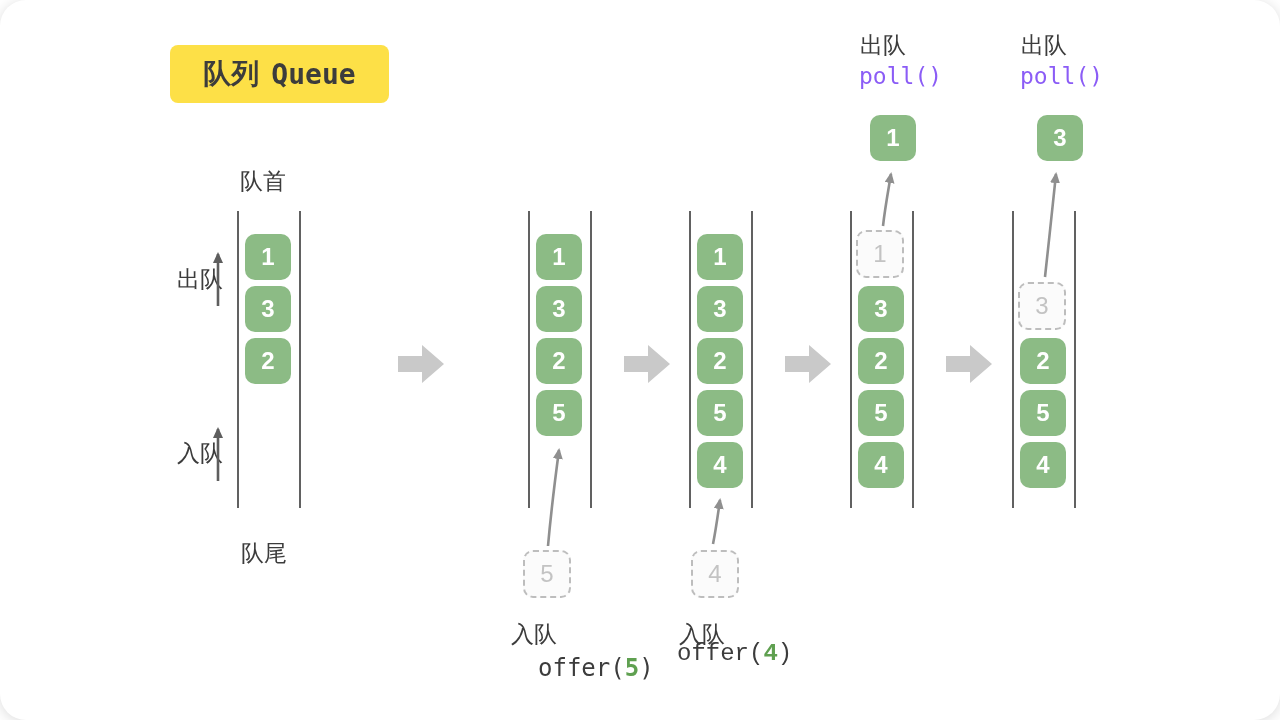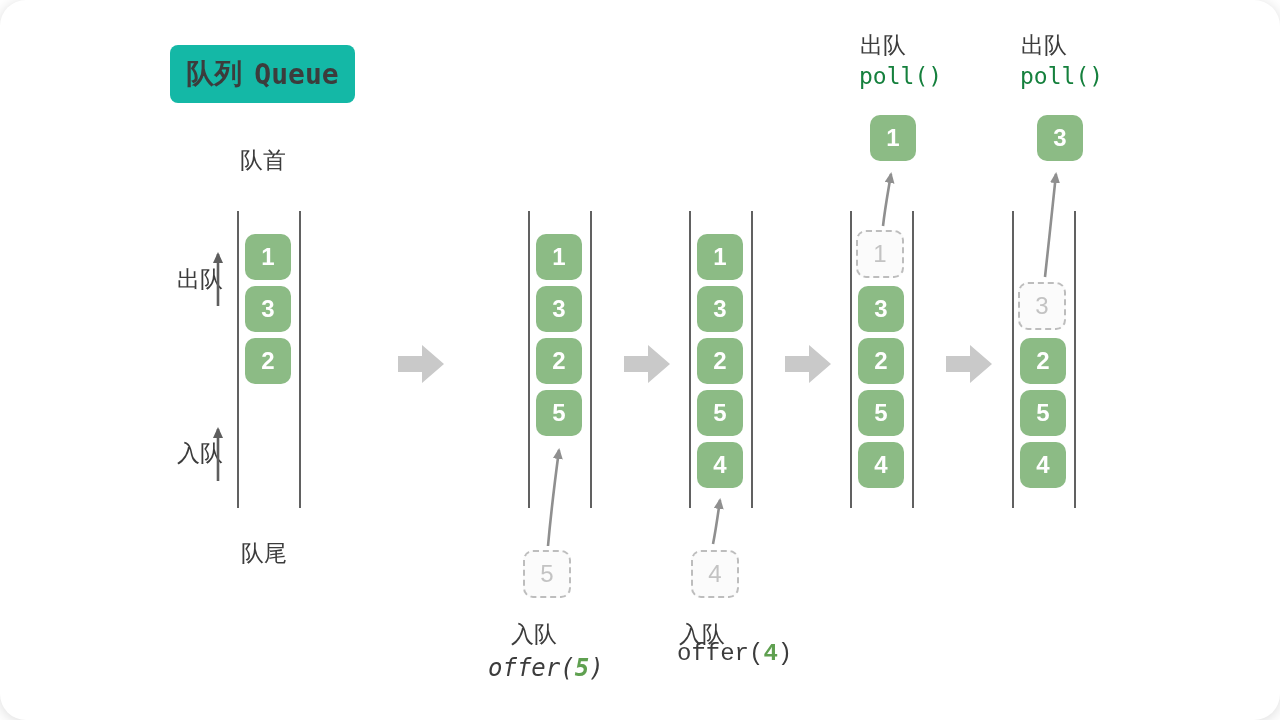--- a/index.html
+++ b/index.html
@@ -2,28 +2,28 @@
 <html style="--item-green: #8cbb85; --code-green: #5fa050;"><head>
 <meta charset="utf-8">
 <style>
   html,body{margin:0;padding:0;background:#ffffff;}
   .canvas{
     position:relative;width:1280px;height:720px;background:#ffffff;
     border-radius:26px;box-shadow:0 2px 14px rgba(0,0,0,0.14);
     overflow:hidden;font-family:"Liberation Sans",sans-serif;
   }
   .badge{
-    position:absolute;left:170px;top:45px;width:185px;height:58px;
-    background:#14b8a6;border-radius:8px;display:flex;align-items:center;
+    position:absolute;left:170px;top:45px;width:219px;height:58px;
+    background:#fde047;border-radius:8px;display:flex;align-items:center;
     justify-content:center;gap:12px;
   }
   .badge .zh{font-size:28px;font-weight:700;color:#3c3c3c;}
   .badge .en{font-family:"DejaVu Sans Mono",monospace;font-size:28px;color:#3c3c3c;font-weight:bold;}
   .cjk{position:absolute;font-size:23px;font-weight:400;color:#3c3c3c;white-space:nowrap;}
-  .mono{position:absolute;font-family:"DejaVu Sans Mono",monospace;font-size:23px;color:#15803d;white-space:nowrap;}
+  .mono{position:absolute;font-family:"DejaVu Sans Mono",monospace;font-size:23px;color:#8b5cf6;white-space:nowrap;}
   .code{position:absolute;font-family:"DejaVu Sans Mono",monospace;font-size:24px;color:#3c3c3c;white-space:nowrap;}
   .code .arg{color:var(--code-green,#5fa050);font-weight:700;}
   .wall{position:absolute;width:2px;height:297px;top:211px;background:#616161;}
   .qbox{
     position:absolute;width:46px;height:46px;border-radius:10px;
     background:var(--item-green,#8cbb85);color:#ffffff;font-weight:700;font-size:24px;
     display:flex;align-items:center;justify-content:center;
   }
   .ghost{
     position:absolute;width:48px;height:48px;border-radius:10px;
@@ -40,40 +40,40 @@
 </head>
 <body>
 
 <div class="canvas">
 
   <div class="badge">
     <span class="zh">队列</span>
     <span class="en">Queue</span>
   </div>
 
-  <div class="cjk" style="left:240px;top:145px;text-align:center;">队首</div>
+  <div class="cjk" style="left:240px;top:166px;text-align:center;">队首</div>
   <div class="cjk" style="left:241px;top:538px;text-align:right;">队尾</div>
   <div class="cjk" style="left:177px;top:264px;">出队</div>
   <div class="cjk" style="left:177px;top:438px;">入队</div>
 
   <div class="wall" style="left:237px;"></div>
   <div class="wall" style="left:299px;"></div>
   <div class="qbox" style="left:245px;top:234px;">1</div>
   <div class="qbox" style="left:245px;top:286px;">3</div>
   <div class="qbox" style="left:245px;top:338px;">2</div>
 
   <div class="wall" style="left:528px;"></div>
   <div class="wall" style="left:590px;"></div>
   <div class="qbox" style="left:536px;top:234px;">1</div>
   <div class="qbox" style="left:536px;top:286px;">3</div>
   <div class="qbox" style="left:536px;top:338px;">2</div>
   <div class="qbox" style="left:536px;top:390px;">5</div>
   <div class="ghost" style="left:523px;top:550px;">5</div>
   <div class="cjk" style="left:511px;top:619px;">入队</div>
-  <div class="code" style="left:488px;top:654px;font-style:italic;"><span>offer(</span><span class="arg">5</span><span>)</span></div>
+  <div class="code" style="left:538px;top:654px;"><span>offer(</span><span class="arg">5</span><span>)</span></div>
 
   <div class="wall" style="left:689px;"></div>
   <div class="wall" style="left:751px;"></div>
   <div class="qbox" style="left:697px;top:234px;">1</div>
   <div class="qbox" style="left:697px;top:286px;">3</div>
   <div class="qbox" style="left:697px;top:338px;">2</div>
   <div class="qbox" style="left:697px;top:390px;">5</div>
   <div class="qbox" style="left:697px;top:442px;">4</div>
   <div class="ghost" style="left:691px;top:550px;">4</div>
   <div class="cjk" style="left:679px;top:619px;">入队</div>

